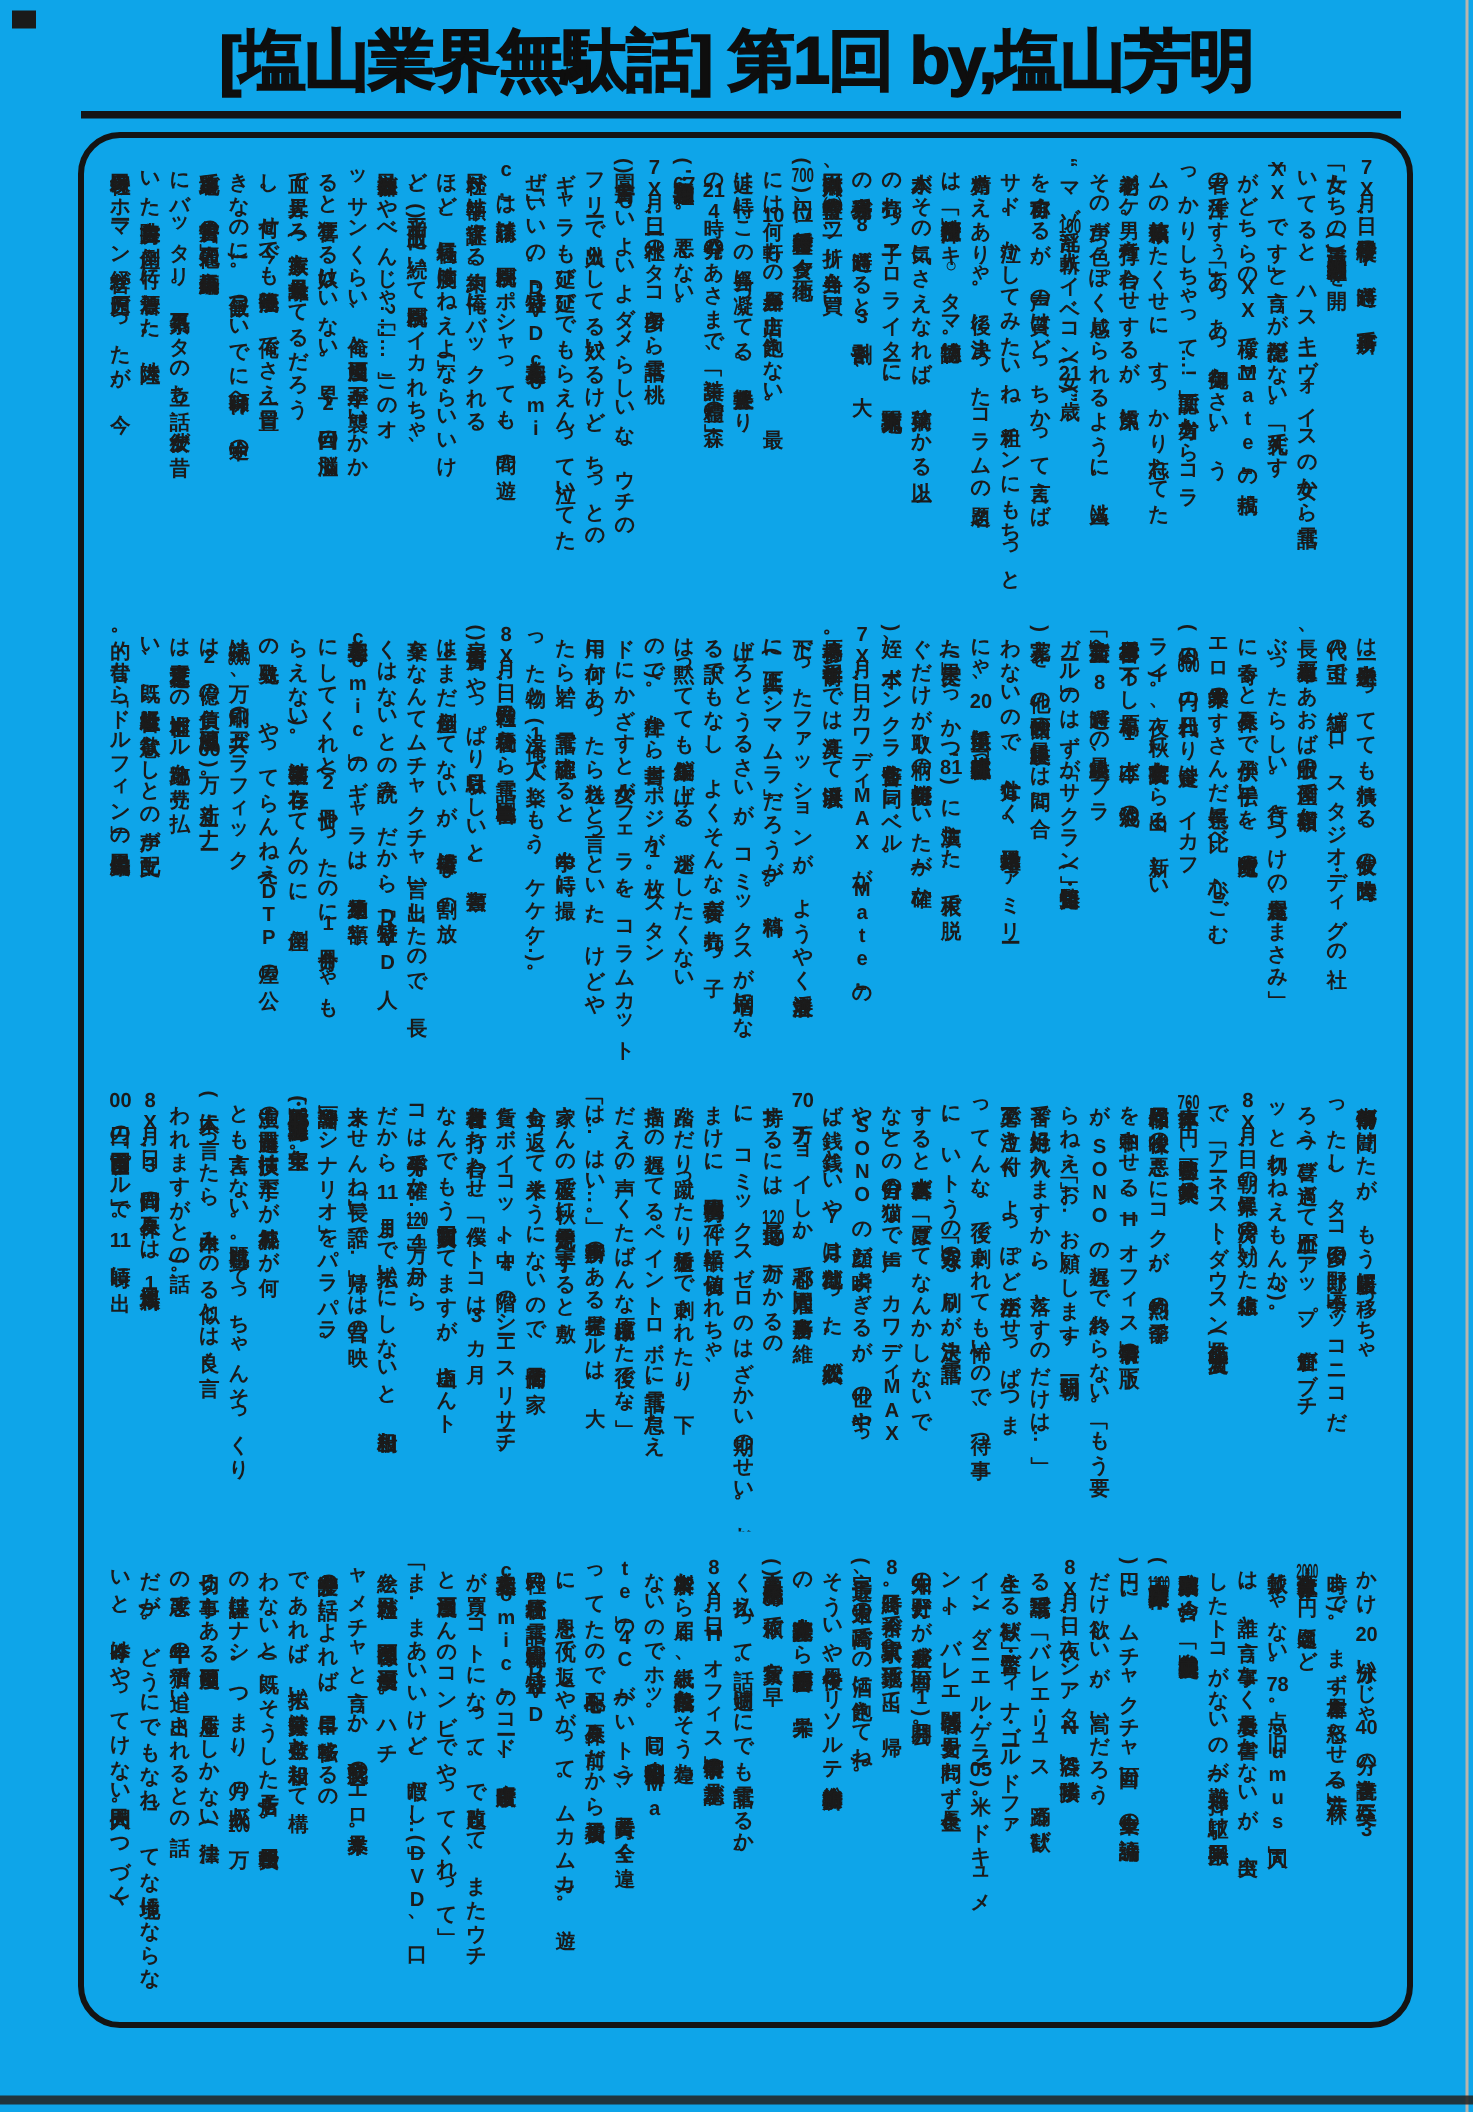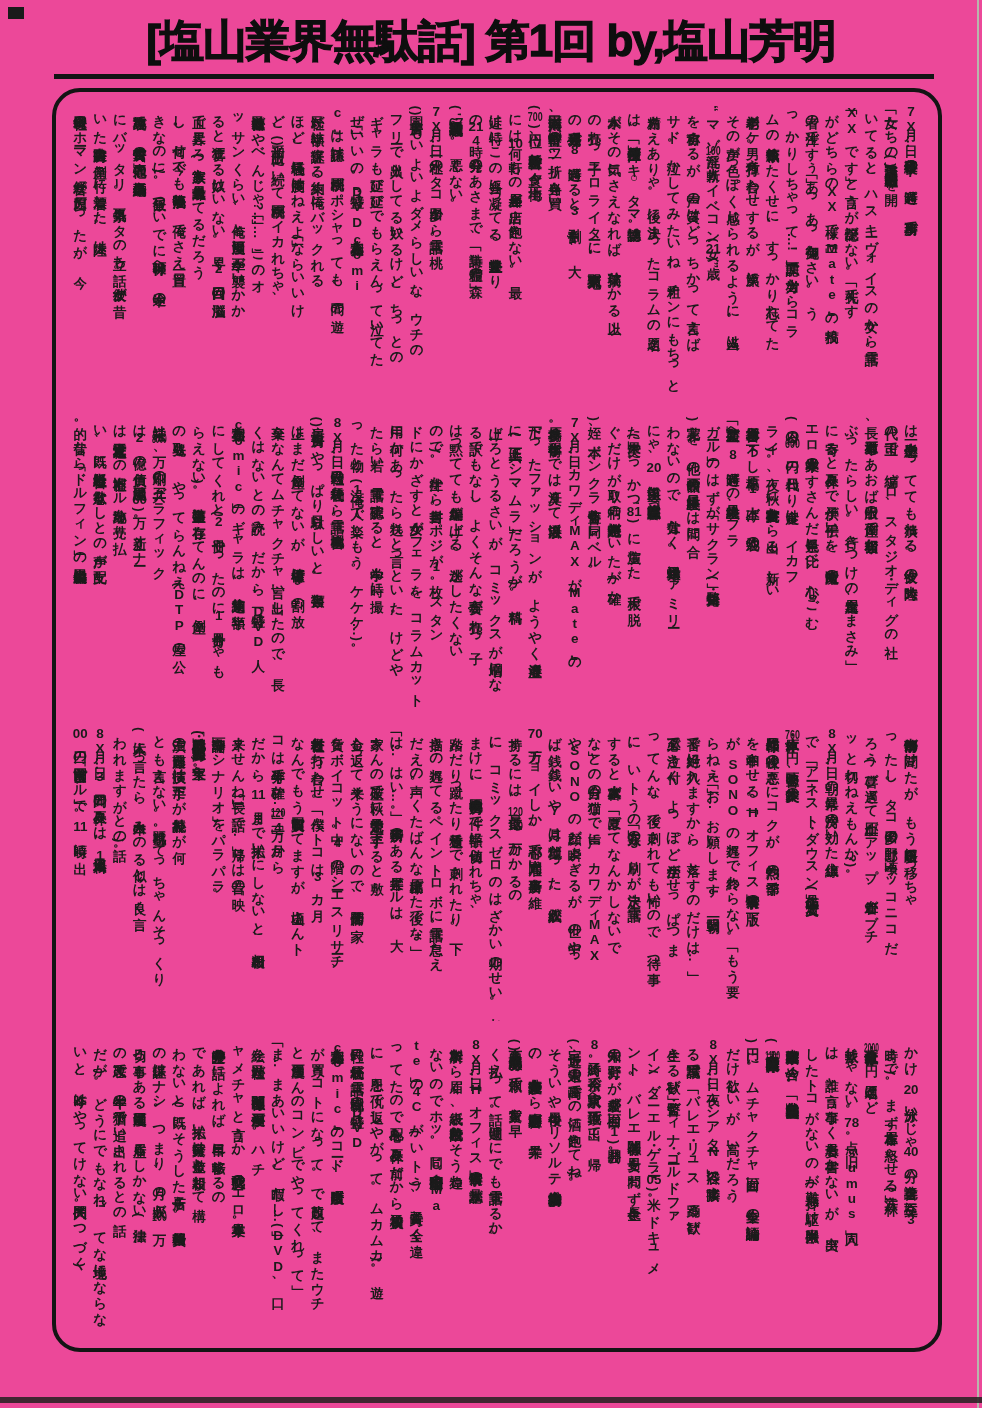--- a/index.html
+++ b/index.html
@@ -1,18 +1,18 @@
 <!DOCTYPE html>
 <html><head>
 <meta charset="utf-8">
 <style>
   html,body{margin:0;padding:0;background:#6e6c68;}
   .page{
     position:relative;width:982px;height:1408px;margin:0 auto;
-    background:#ec4899;overflow:hidden;
+    background:#0ea5e9;overflow:hidden;
     font-family:"Liberation Sans","DejaVu Sans",sans-serif;
     color:#161616;
   }
   header{padding-top:16px;text-align:center;}
   h1{
     margin:0;font-size:44px;line-height:1.15;font-weight:700;
     letter-spacing:-1px;color:#0e0e0e;
     -webkit-text-stroke:1.3px #0e0e0e;
   }
   .rule{height:5px;background:#141414;margin:7px 48px 0 54px;}

